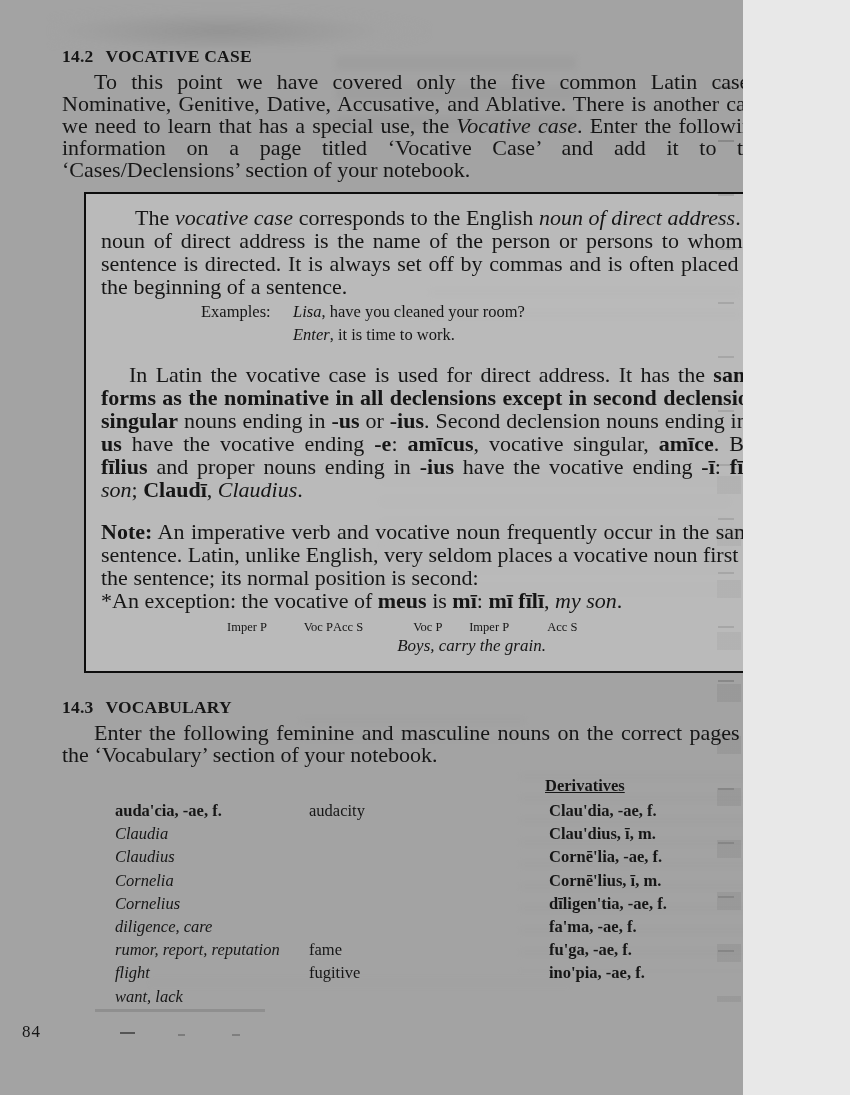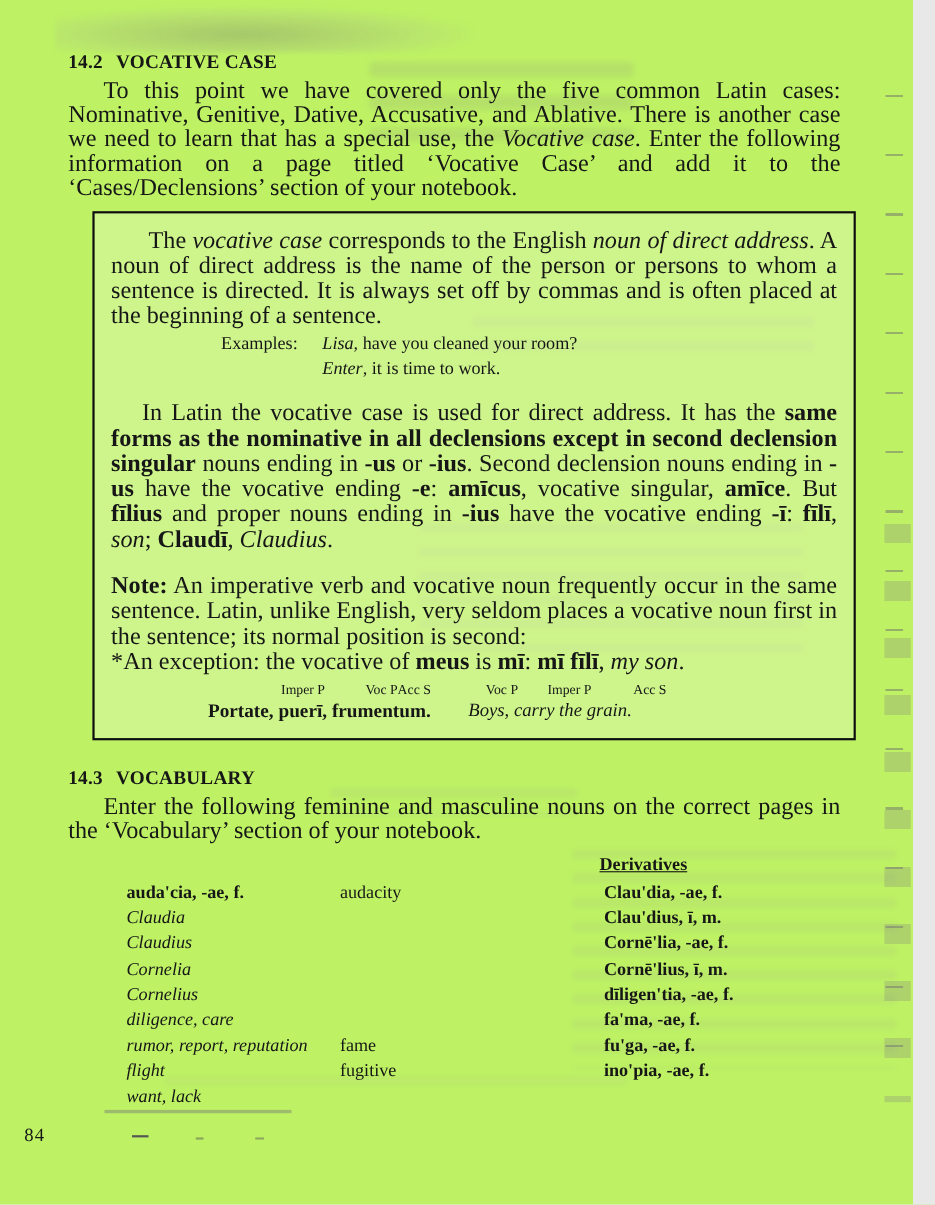--- a/index.html
+++ b/index.html
@@ -1,17 +1,17 @@
 <!DOCTYPE html>
 <html><head>
 <meta charset="utf-8">
 <style>
   html,body{margin:0;padding:0;background:#e8e8e8;}
   .page{
-    position:relative;width:830px;height:1095px;background:#bef264;
+    position:relative;width:743px;height:1095px;background:#a3a3a3;
     overflow:hidden;font-family:"Liberation Serif",serif;color:#161616;
   }
   .content{position:absolute;left:62px;top:46px;width:702px;z-index:2;}
   .section-heading{font-size:17.5px;font-weight:bold;letter-spacing:.2px;margin:0 0 4px 0;}
   .section-heading .hnum{margin-right:12px;}
   p.body-text{font-size:22px;line-height:22px;margin:2px 0 0 0;text-align:justify;}
   p.indent{text-indent:32px;}
   .seg-i{font-style:italic;}
   .seg-b{font-weight:bold;}
 
@@ -126,21 +126,20 @@
           <span><span class="seg-i">Enter</span><span>, it is time to work.</span></span>
         </div>
       </div>
       <p class="body-text para2"><span>In Latin the vocative case is used for direct address.  It has the </span><span class="seg-b">same forms as the nominative in all declensions except in second declension singular</span><span> nouns ending in </span><span class="seg-b">-us</span><span> or </span><span class="seg-b">-ius</span><span>.  Second declension nouns ending in </span><span class="seg-b">-us</span><span> have the vocative ending </span><span class="seg-b">-e</span><span>: </span><span class="seg-b">amīcus</span><span>, vocative singular, </span><span class="seg-b">amīce</span><span>.  But </span><span class="seg-b">fīlius</span><span> and proper nouns ending in </span><span class="seg-b">-ius</span><span> have the vocative ending </span><span class="seg-b">-ī</span><span>: </span><span class="seg-b">fīlī</span><span>, </span><span class="seg-i">son</span><span>;  </span><span class="seg-b">Claudī</span><span>, </span><span class="seg-i">Claudius</span><span>.</span></p>
       <p class="body-text note"><span class="seg-b">Note:</span><span> An imperative verb and vocative noun frequently occur in the same sentence. Latin, unlike English, very seldom places a vocative noun first in the sentence; its normal position is second:</span></p>
       <p class="body-text exception"><span>*An exception: the vocative of </span><span class="seg-b">meus</span><span> is </span><span class="seg-b">mī</span><span>: </span><span class="seg-b">mī fīlī</span><span>, </span><span class="seg-i">my son</span><span>.</span></p>
 
       <div class="diagram">
         <div class="dia-left">
           <div class="labels labels-latin"><span>Imper P</span><span>Voc P</span><span>Acc S</span></div>
-          <div class="latin-sentence">Portate, puerī, frumentum.</div>
         </div>
         <div class="dia-right">
           <div class="labels labels-english"><span>Voc P</span><span>Imper P</span><span>Acc S</span></div>
           <div class="english-sentence">Boys, carry the grain.</div>
         </div>
       </div>
     </div>
 
     <h2 class="section-heading vocab-heading">
       <span class="hnum">14.3</span><span>VOCABULARY</span>

